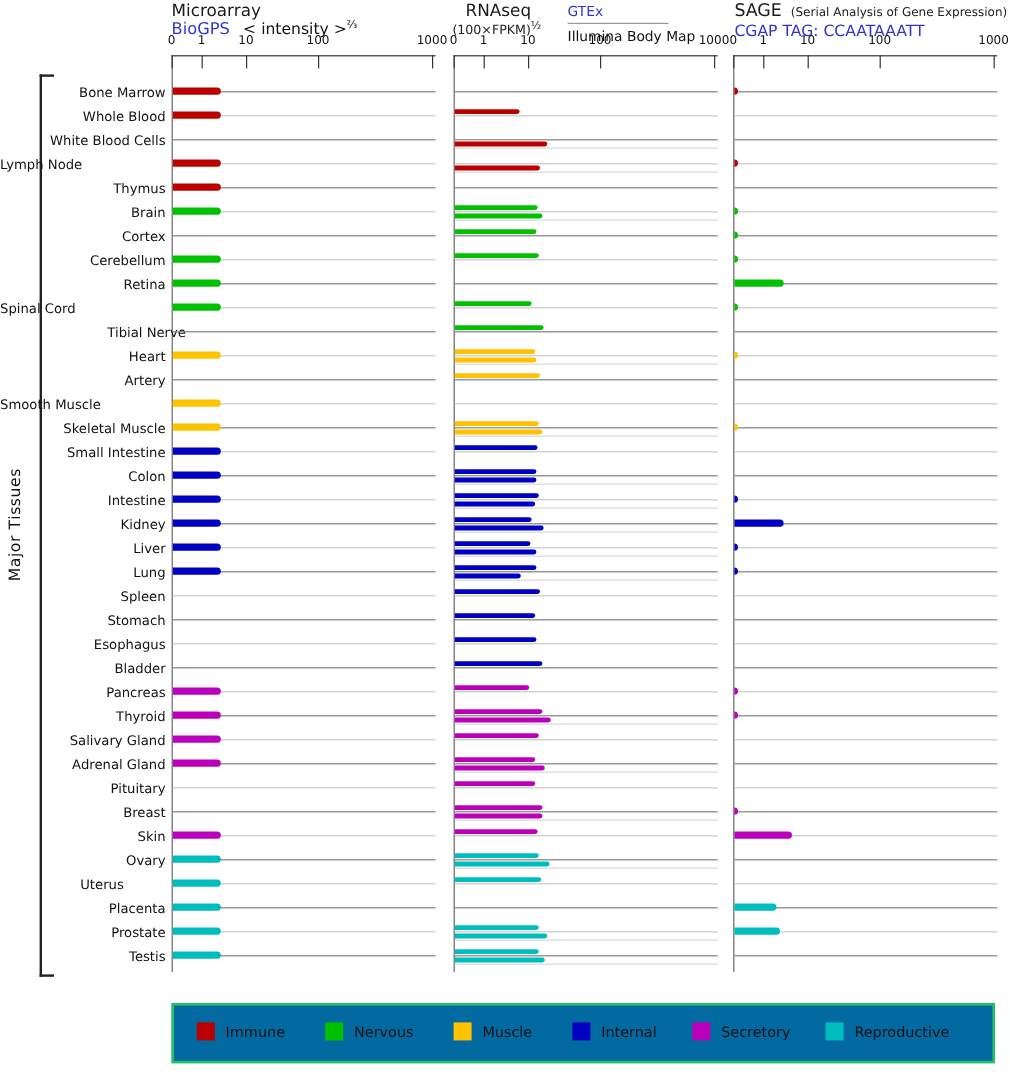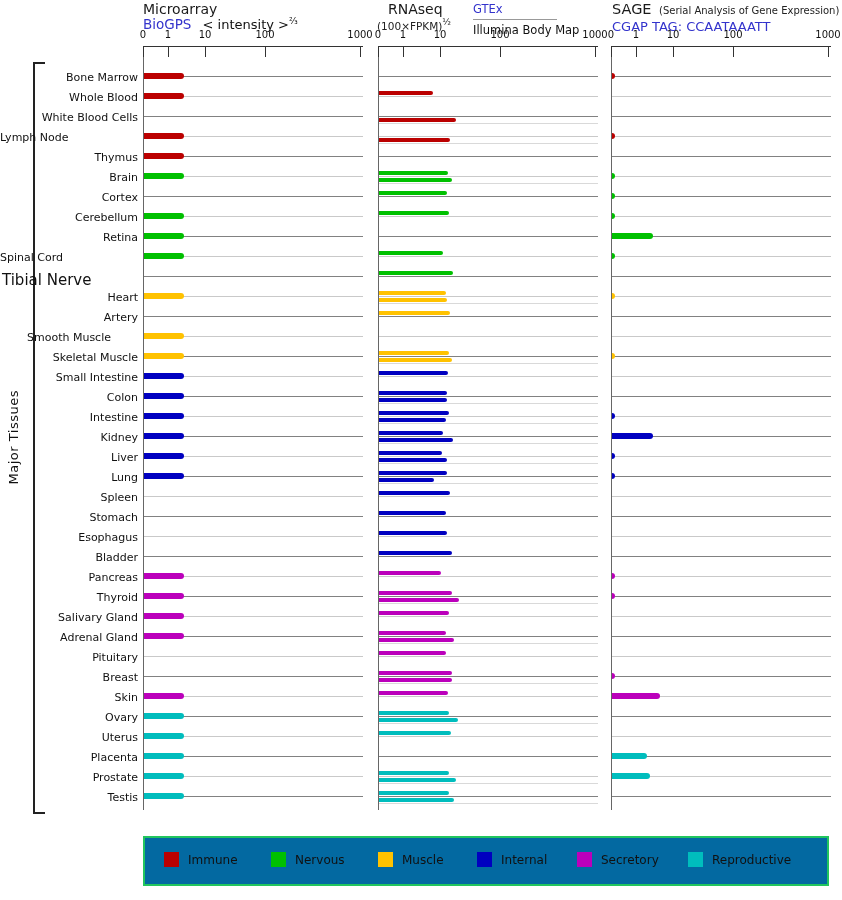--- a/index.html
+++ b/index.html
@@ -143,40 +143,40 @@
       <div style="position: absolute; left: 612px; top: 236px; width: 219px; height: 1px; background: rgb(129, 129, 129);"></div>
       <div style="position: absolute; left: 144px; top: 233px; width: 39.7238px; height: 6px; background: rgb(0, 192, 0); border-radius: 0px 3px 3px 0px;"></div>
       <div style="position: absolute; left: 612px; top: 233px; width: 40.9605px; height: 6px; background: rgb(0, 192, 0); border-radius: 0px 3px 3px 0px;"></div>
       <div style="position: absolute; left: 0px; top: 251px; width: 138px; font-size: 11px; color: rgb(17, 17, 17); white-space: nowrap;">Spinal Cord</div>
       <div style="position: absolute; left: 144px; top: 256px; width: 219px; height: 1px; background: rgb(201, 201, 201);"></div>
       <div style="position: absolute; left: 379px; top: 256px; width: 219px; height: 1px; background: rgb(201, 201, 201);"></div>
       <div style="position: absolute; left: 612px; top: 256px; width: 219px; height: 1px; background: rgb(201, 201, 201);"></div>
       <div style="position: absolute; left: 144px; top: 253px; width: 39.7238px; height: 6px; background: rgb(0, 192, 0); border-radius: 0px 3px 3px 0px;"></div>
       <div style="position: absolute; left: 379px; top: 251px; width: 64.4836px; height: 4px; background: rgb(0, 192, 0); border-radius: 0px 2px 2px 0px;"></div>
       <div style="position: absolute; left: 612px; top: 253px; width: 2.5px; height: 6px; background: rgb(0, 192, 0); border-radius: 0px 3px 3px 0px;"></div>
-      <div style="position: absolute; left: 2px; top: 271px; width: 138px; text-align: left; font-size: 15px; color: rgb(17, 17, 17); white-space: nowrap;">Tibial Nerve</div>
+      <div style="position: absolute; left: 17px; top: 271px; width: 138px; text-align: right; font-size: 11px; color: rgb(17, 17, 17); white-space: nowrap;">Tibial Nerve</div>
       <div style="position: absolute; left: 144px; top: 276px; width: 219px; height: 1px; background: rgb(129, 129, 129);"></div>
       <div style="position: absolute; left: 379px; top: 276px; width: 219px; height: 1px; background: rgb(129, 129, 129);"></div>
       <div style="position: absolute; left: 612px; top: 276px; width: 219px; height: 1px; background: rgb(129, 129, 129);"></div>
       <div style="position: absolute; left: 379px; top: 271px; width: 74.2472px; height: 4px; background: rgb(0, 192, 0); border-radius: 0px 2px 2px 0px;"></div>
       <div style="position: absolute; left: 0px; top: 291px; width: 138px; text-align: right; font-size: 11px; color: rgb(17, 17, 17); white-space: nowrap;">Heart</div>
       <div style="position: absolute; left: 144px; top: 296px; width: 219px; height: 1px; background: rgb(201, 201, 201);"></div>
       <div style="position: absolute; left: 379px; top: 296px; width: 219px; height: 1px; background: rgb(201, 201, 201);"></div>
       <div style="position: absolute; left: 612px; top: 296px; width: 219px; height: 1px; background: rgb(201, 201, 201);"></div>
       <div style="position: absolute; left: 144px; top: 293px; width: 39.7238px; height: 6px; background: rgb(255, 194, 0); border-radius: 0px 3px 3px 0px;"></div>
       <div style="position: absolute; left: 379px; top: 291px; width: 66.7509px; height: 4px; background: rgb(255, 194, 0); border-radius: 0px 2px 2px 0px;"></div>
       <div style="position: absolute; left: 379px; top: 298px; width: 67.8146px; height: 4px; background: rgb(255, 194, 0); border-radius: 0px 2px 2px 0px;"></div>
       <div style="position: absolute; left: 379px; top: 303px; width: 219px; height: 1px; background: rgb(217, 217, 217);"></div>
       <div style="position: absolute; left: 612px; top: 293px; width: 2.5px; height: 6px; background: rgb(255, 194, 0); border-radius: 0px 3px 3px 0px;"></div>
       <div style="position: absolute; left: 0px; top: 311px; width: 138px; text-align: right; font-size: 11px; color: rgb(17, 17, 17); white-space: nowrap;">Artery</div>
       <div style="position: absolute; left: 144px; top: 316px; width: 219px; height: 1px; background: rgb(129, 129, 129);"></div>
       <div style="position: absolute; left: 379px; top: 316px; width: 219px; height: 1px; background: rgb(129, 129, 129);"></div>
       <div style="position: absolute; left: 612px; top: 316px; width: 219px; height: 1px; background: rgb(129, 129, 129);"></div>
       <div style="position: absolute; left: 379px; top: 311px; width: 70.7677px; height: 4px; background: rgb(255, 194, 0); border-radius: 0px 2px 2px 0px;"></div>
-      <div style="position: absolute; left: 0px; top: 331px; width: 138px; text-align: center; font-size: 11px; color: rgb(17, 17, 17); white-space: nowrap;">Smooth Muscle</div>
+      <div style="position: absolute; left: 0px; top: 331px; width: 138px; text-align: left; font-size: 11px; color: rgb(17, 17, 17); white-space: nowrap;">Smooth Muscle</div>
       <div style="position: absolute; left: 144px; top: 336px; width: 219px; height: 1px; background: rgb(201, 201, 201);"></div>
       <div style="position: absolute; left: 379px; top: 336px; width: 219px; height: 1px; background: rgb(201, 201, 201);"></div>
       <div style="position: absolute; left: 612px; top: 336px; width: 219px; height: 1px; background: rgb(201, 201, 201);"></div>
       <div style="position: absolute; left: 144px; top: 333px; width: 39.7238px; height: 6px; background: rgb(255, 194, 0); border-radius: 0px 3px 3px 0px;"></div>
       <div style="position: absolute; left: 0px; top: 351px; width: 138px; text-align: right; font-size: 11px; color: rgb(17, 17, 17); white-space: nowrap;">Skeletal Muscle</div>
       <div style="position: absolute; left: 144px; top: 356px; width: 219px; height: 1px; background: rgb(129, 129, 129);"></div>
       <div style="position: absolute; left: 379px; top: 356px; width: 219px; height: 1px; background: rgb(129, 129, 129);"></div>
       <div style="position: absolute; left: 612px; top: 356px; width: 219px; height: 1px; background: rgb(129, 129, 129);"></div>
       <div style="position: absolute; left: 144px; top: 353px; width: 39.7238px; height: 6px; background: rgb(255, 194, 0); border-radius: 0px 3px 3px 0px;"></div>
       <div style="position: absolute; left: 379px; top: 351px; width: 69.82px; height: 4px; background: rgb(255, 194, 0); border-radius: 0px 2px 2px 0px;"></div>
@@ -304,21 +304,21 @@
       <div style="position: absolute; left: 379px; top: 691px; width: 68.8366px; height: 4px; background: rgb(187, 0, 187); border-radius: 0px 2px 2px 0px;"></div>
       <div style="position: absolute; left: 612px; top: 693px; width: 48.0602px; height: 6px; background: rgb(187, 0, 187); border-radius: 0px 3px 3px 0px;"></div>
       <div style="position: absolute; left: 0px; top: 711px; width: 138px; text-align: right; font-size: 11px; color: rgb(17, 17, 17); white-space: nowrap;">Ovary</div>
       <div style="position: absolute; left: 144px; top: 716px; width: 219px; height: 1px; background: rgb(129, 129, 129);"></div>
       <div style="position: absolute; left: 379px; top: 716px; width: 219px; height: 1px; background: rgb(129, 129, 129);"></div>
       <div style="position: absolute; left: 612px; top: 716px; width: 219px; height: 1px; background: rgb(129, 129, 129);"></div>
       <div style="position: absolute; left: 144px; top: 713px; width: 39.7238px; height: 6px; background: rgb(0, 189, 189); border-radius: 0px 3px 3px 0px;"></div>
       <div style="position: absolute; left: 379px; top: 711px; width: 69.82px; height: 4px; background: rgb(0, 189, 189); border-radius: 0px 2px 2px 0px;"></div>
       <div style="position: absolute; left: 379px; top: 718px; width: 78.7252px; height: 4px; background: rgb(0, 189, 189); border-radius: 0px 2px 2px 0px;"></div>
       <div style="position: absolute; left: 379px; top: 723px; width: 219px; height: 1px; background: rgb(217, 217, 217);"></div>
-      <div style="position: absolute; left: 0px; top: 731px; width: 138px; text-align: right; font-size: 11px; color: rgb(17, 17, 17); white-space: nowrap;">Uterus</div>
+      <div style="position: absolute; left: 0px; top: 731px; width: 138px; text-align: center; font-size: 11px; color: rgb(17, 17, 17); white-space: nowrap; padding-left: 16px;">Uterus</div>
       <div style="position: absolute; left: 144px; top: 736px; width: 219px; height: 1px; background: rgb(201, 201, 201);"></div>
       <div style="position: absolute; left: 379px; top: 736px; width: 219px; height: 1px; background: rgb(201, 201, 201);"></div>
       <div style="position: absolute; left: 612px; top: 736px; width: 219px; height: 1px; background: rgb(201, 201, 201);"></div>
       <div style="position: absolute; left: 144px; top: 733px; width: 39.7238px; height: 6px; background: rgb(0, 189, 189); border-radius: 0px 3px 3px 0px;"></div>
       <div style="position: absolute; left: 379px; top: 731px; width: 71.6821px; height: 4px; background: rgb(0, 189, 189); border-radius: 0px 2px 2px 0px;"></div>
       <div style="position: absolute; left: 0px; top: 751px; width: 138px; text-align: right; font-size: 11px; color: rgb(17, 17, 17); white-space: nowrap;">Placenta</div>
       <div style="position: absolute; left: 144px; top: 756px; width: 219px; height: 1px; background: rgb(129, 129, 129);"></div>
       <div style="position: absolute; left: 379px; top: 756px; width: 219px; height: 1px; background: rgb(129, 129, 129);"></div>
       <div style="position: absolute; left: 612px; top: 756px; width: 219px; height: 1px; background: rgb(129, 129, 129);"></div>
       <div style="position: absolute; left: 144px; top: 753px; width: 39.7238px; height: 6px; background: rgb(0, 189, 189); border-radius: 0px 3px 3px 0px;"></div>

